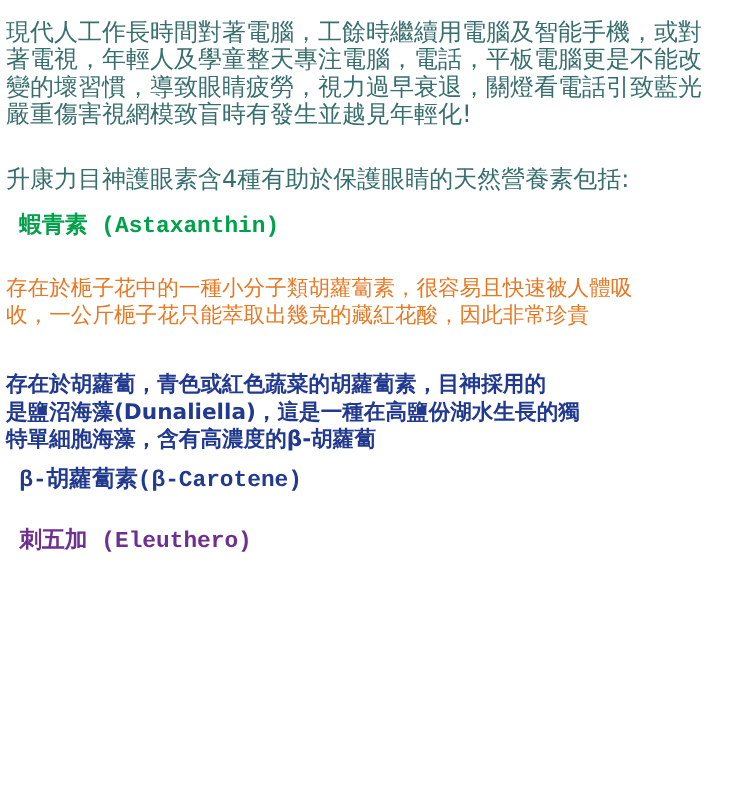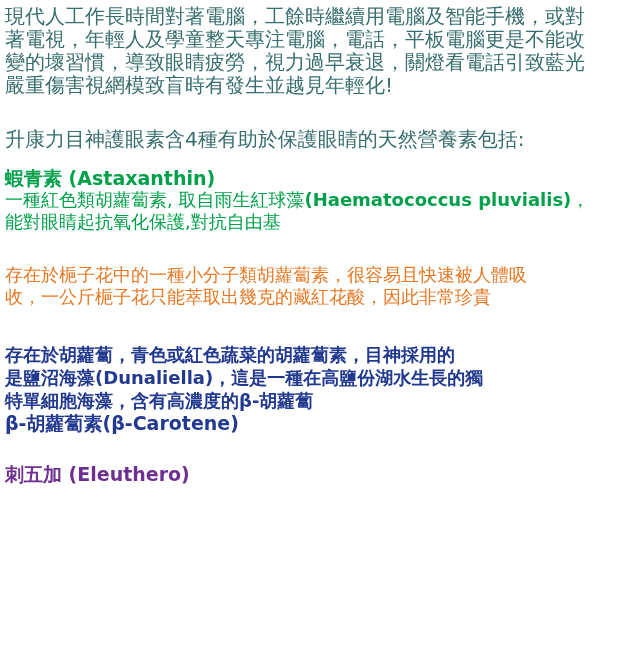--- a/index.html
+++ b/index.html
@@ -7,21 +7,21 @@
       padding: 0;
       background: #ffffff;
     }
     body {
       width: 630px;
       height: 655px;
       overflow: hidden;
       font-family: "DejaVu Sans", sans-serif;
     }
     .doc {
-      padding: 5px 4px 0 5px;
+      padding: 15px 4px 0 5px;
       width: 621px;
     }
     .p {
       white-space: pre-wrap;
       margin: 0;
     }
     
     .intro {
       font-size: 20px;
       line-height: 23px;
@@ -32,21 +32,22 @@
       line-height: 23px;
       margin-bottom: 16px;
     }
     
     .section { margin: 0; }
     .section .heading {
       font-size: 19px;
       line-height: 22px;
       font-weight: bold;
       white-space: pre;
-      margin: 0;
+      margin: 11px;
+      font-family: Liberation Mono, monospace;
     }
     .section .body {
       font-size: 18px;
       line-height: 22px;
       margin: 0;
     }
     .sec-astaxanthin { margin-bottom: 31px; }
     .sec-crocetin    { margin-bottom: 35px; }
     .sec-carotene    { margin-bottom: 29px; }
     .sec-eleuthero   { margin-bottom: 36px; }
@@ -64,22 +65,20 @@
 
   <p class="p intro" style="color: rgb(55, 110, 110);">現代人工作長時間對著電腦，工餘時繼續用電腦及智能手機，或對
 著電視，年輕人及學童整天專注電腦，電話，平板電腦更是不能改
 變的壞習慣，導致眼睛疲勞，視力過早衰退，關燈看電話引致藍光
 嚴重傷害視網模致盲時有發生並越見年輕化!</p>
 
   <p class="p leadin" style="color: rgb(55, 110, 110);">升康力目神護眼素含4種有助於保護眼睛的天然營養素包括:</p>
 
   <div class="section sec-astaxanthin" style="color: rgb(0, 161, 74);">
     <p class="p heading">蝦青素 (Astaxanthin)</p>
-    <p class="p body"><span>一種紅色類胡蘿蔔素, 取自雨生紅球藻</span><span class="seg-bold">(Haematococcus pluvialis)</span><span>，
-能對眼睛起抗氧化保護,對抗自由基</span></p>
   </div>
 
   <div class="section sec-crocetin" style="color: rgb(232, 119, 34);">
     <p class="p body">存在於梔子花中的一種小分子類胡蘿蔔素，很容易且快速被人體吸
 收，一公斤梔子花只能萃取出幾克的藏紅花酸，因此非常珍貴</p>
   </div>
 
   <div class="section sec-carotene" style="color: rgb(33, 57, 143);">
     <p class="p body">存在於胡蘿蔔，青色或紅色蔬菜的胡蘿蔔素，目神採用的
 是鹽沼海藻(Dunaliella)，這是一種在高鹽份湖水生長的獨

